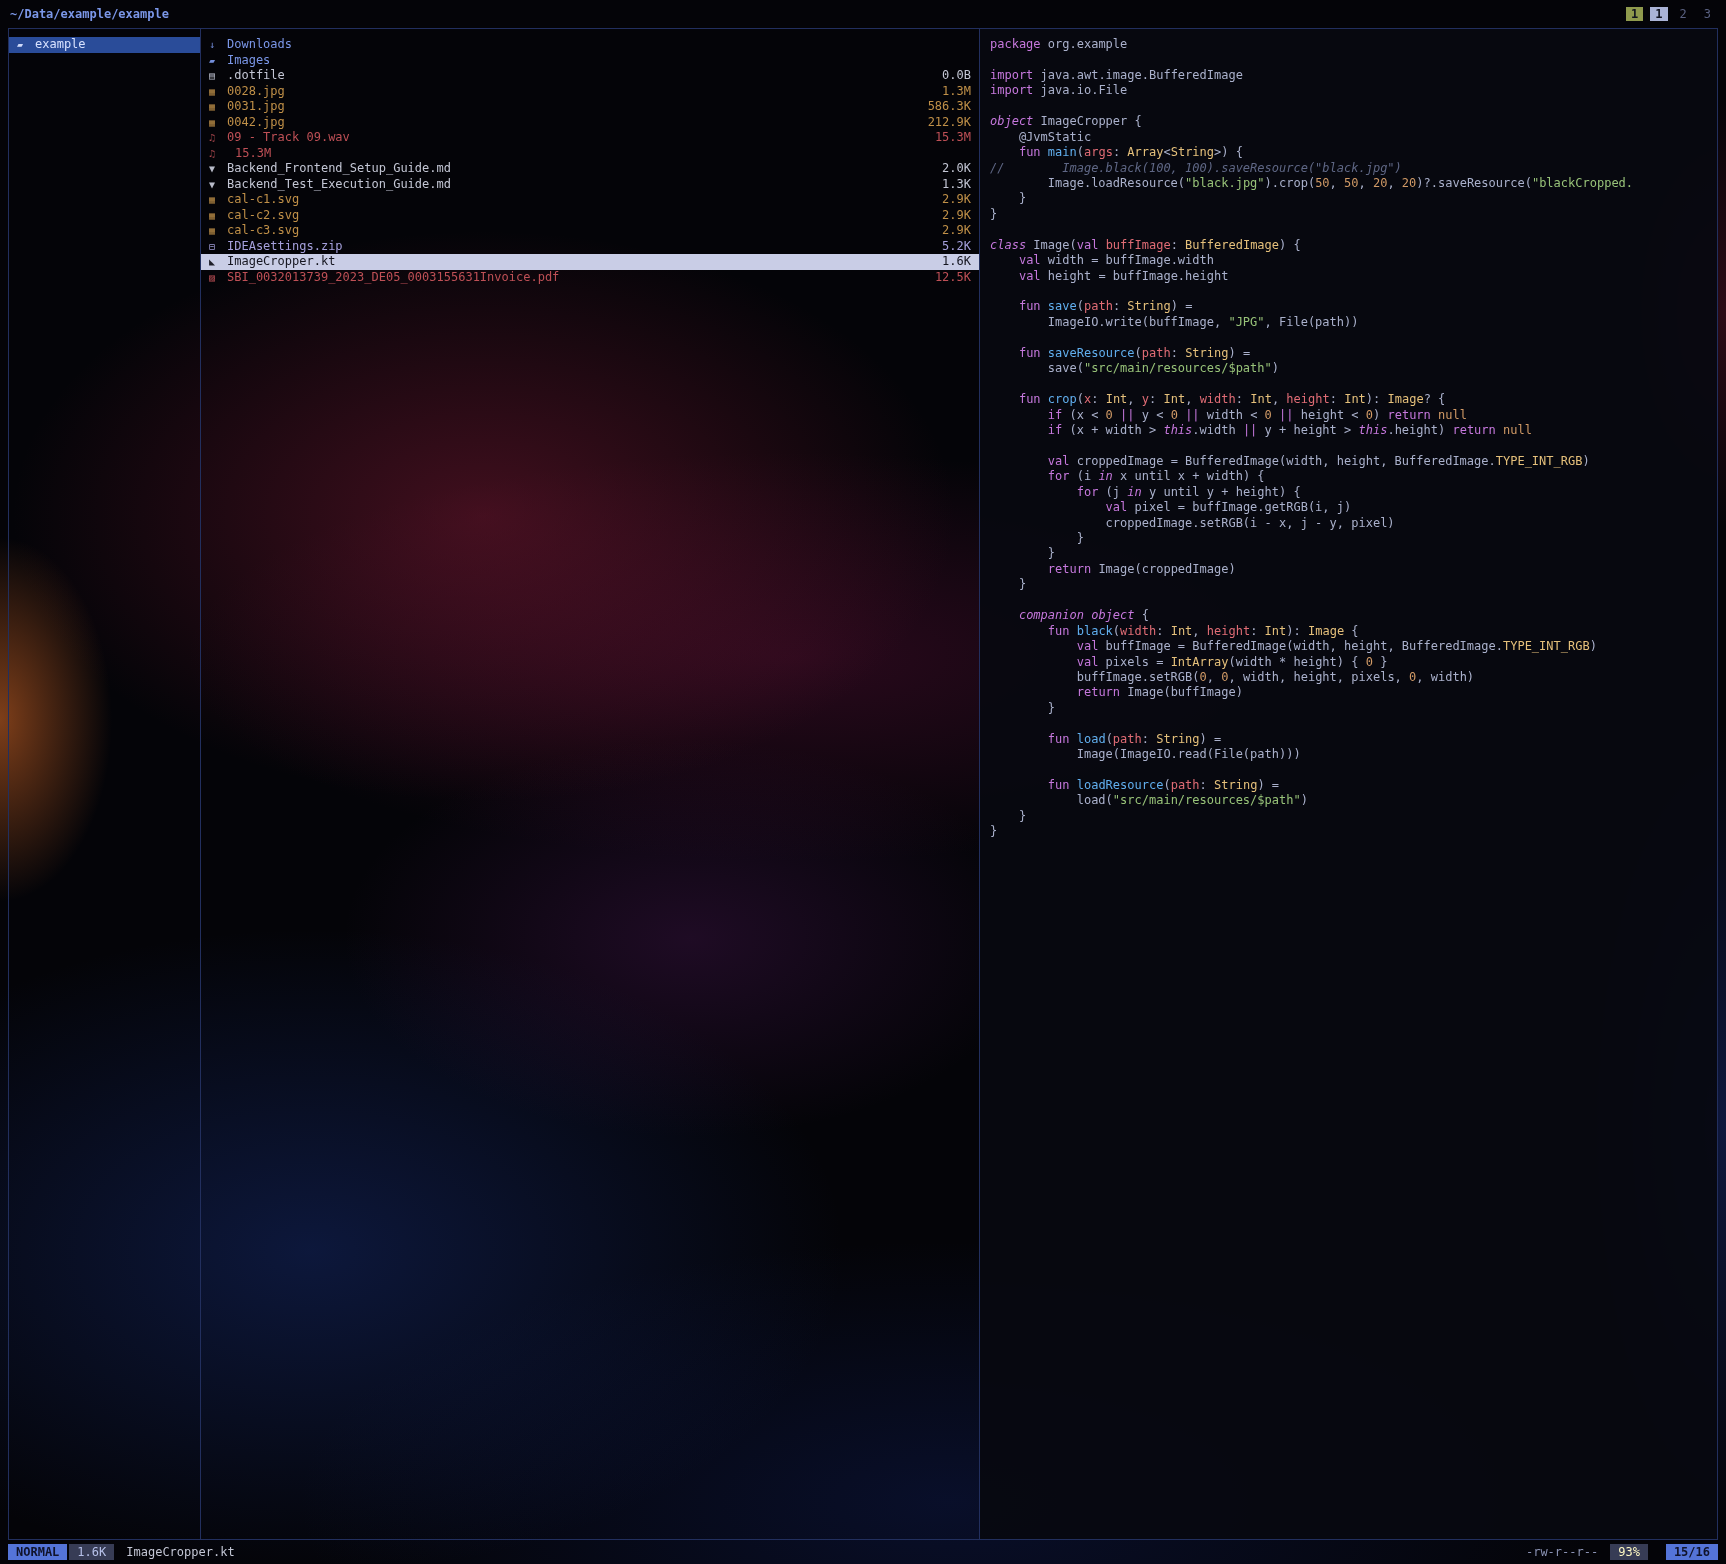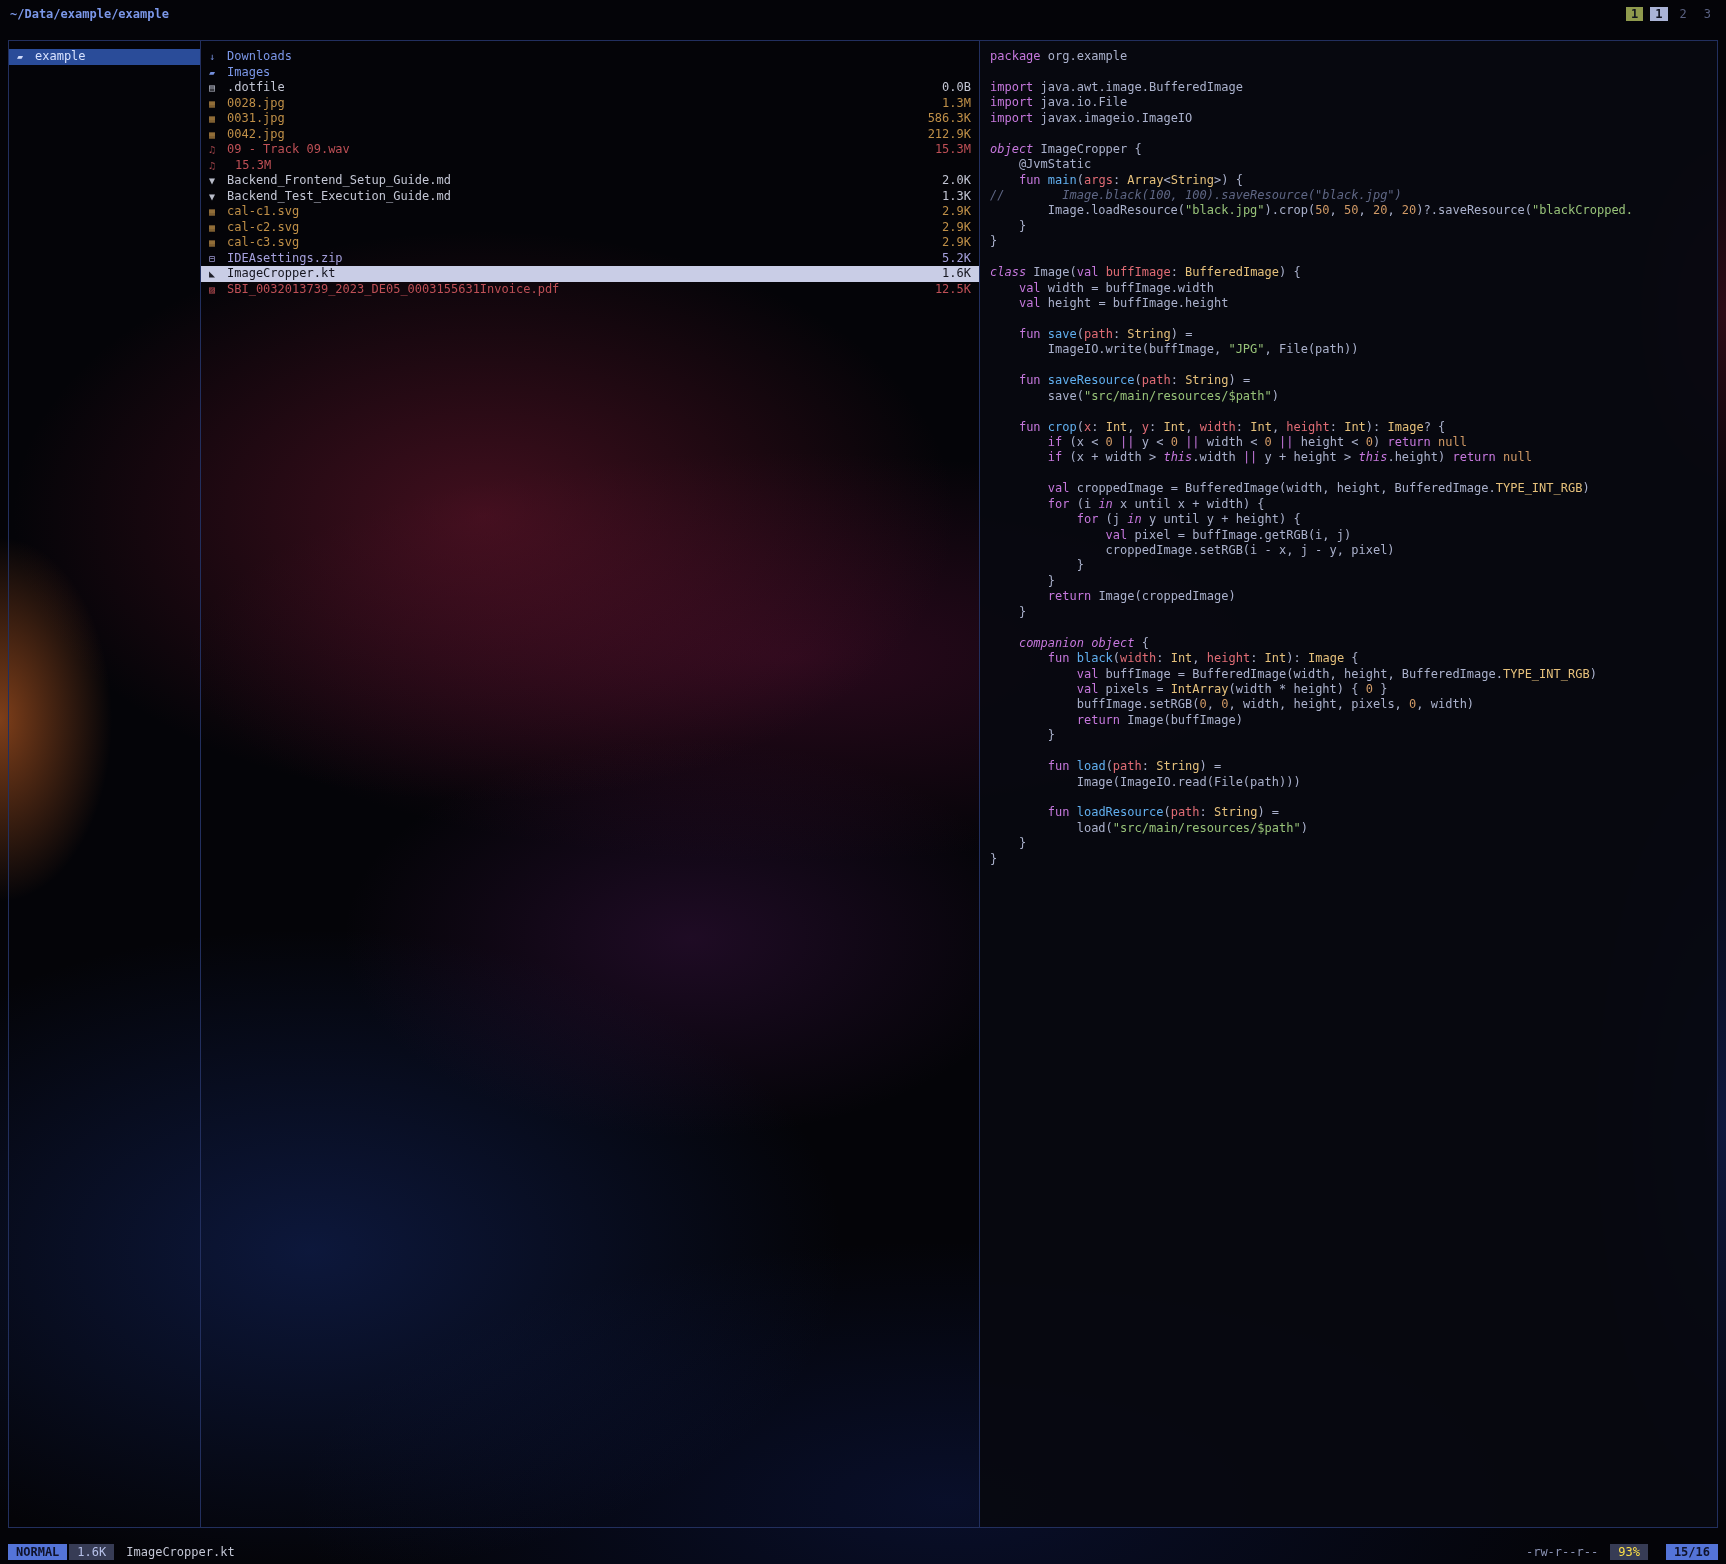--- a/index.html
+++ b/index.html
@@ -12,21 +12,21 @@
       radial-gradient(ellipse 160px 260px at 0% 46%, rgba(225,110,40,0.55), transparent 70%),
       radial-gradient(ellipse 760px 460px at 28% 33%, rgba(150,30,60,0.42), transparent 62%),
       radial-gradient(ellipse 980px 330px at 46% 42%, rgba(120,20,70,0.32), transparent 62%),
       radial-gradient(ellipse 560px 320px at 40% 60%, rgba(100,30,110,0.28), transparent 62%),
       radial-gradient(ellipse 860px 520px at 18% 80%, rgba(28,58,150,0.36), transparent 62%),
       radial-gradient(ellipse 1050px 420px at 55% 96%, rgba(20,40,120,0.30), transparent 62%),
       radial-gradient(ellipse 220px 620px at 100% 72%, rgba(40,70,185,0.30), transparent 65%),
       radial-gradient(ellipse 170px 330px at 100% 20%, rgba(150,30,60,0.28), transparent 65%),
       #040408;
   }
-  .screen { width:100%; height:100%; display:flex; flex-direction:column;gap:12px; }
+  .screen { width:100%; height:100%; display:flex; flex-direction:column; }
 
   
   .topbar { height:28px; flex:0 0 28px; display:flex; align-items:center; justify-content:space-between; padding:0 10px; }
   .path { color:#7b97e8; font-weight:bold; }
   .tabs { display:flex; gap:7px; }
   .tab { padding:0 5px; color:#596080; }
   .tab-count  { background:#8f9a4d; color:#11131f; font-weight:bold; }
   .tab-active { background:#aab3d6; color:#11131f; font-weight:bold; }
 
   
@@ -63,21 +63,21 @@
   .tk-c  { color:#5f6785; font-style:italic; }
 
   
   .statusbar { height:24px; flex:0 0 24px; display:flex; align-items:center; justify-content:space-between; padding:0 8px; }
   .sb-group { display:flex; align-items:center; }
   .badge { padding:1px 8px; }
   .badge-mode { background:#5474d8; color:#10132a; font-weight:bold; }
   .badge-size { background:#373c55; color:#b6c0e8; margin-left:2px; }
   .sb-filename { color:#c3c6d4; margin-left:12px; }
   .sb-perms { color:#8b93b5; margin-right:12px;margin-left:36px; }
-  .badge-percent { background:#373c55; color:#fde047; }
+  .badge-percent { background:#373c55; color:#fef9c3; }
   .badge-pos { background:#5474d8; color:#10132a; font-weight:bold; margin-left:18px; }
 </style>
 </head>
 <body>
 
 <div class="screen">
 
   <div class="topbar">
     <span class="path">~/Data/example/example</span>
     <div class="tabs">
@@ -174,21 +174,20 @@
           <span class="ficon">▨</span>
           <span class="fname">SBI_0032013739_2023_DE05_0003155631Invoice.pdf</span>
           <span class="fsize">12.5K</span>
         </div>
       </div>
     <div class="pane preview-pane">
         <div class="cline"><span class="tk-k">package</span><span class="tk-p"> org.example</span></div>
         <div class="cline">&nbsp;</div>
         <div class="cline"><span class="tk-k">import</span><span class="tk-p"> java.awt.image.BufferedImage</span></div>
         <div class="cline"><span class="tk-k">import</span><span class="tk-p"> java.io.File</span></div>
-        <div class="cline"><span class="tk-k">import</span><span class="tk-p"> javax.imageio.ImageIO</span></div>
         <div class="cline">&nbsp;</div>
         <div class="cline"><span class="tk-ki">object</span><span class="tk-p"> ImageCropper {</span></div>
         <div class="cline"><span class="tk-p">    @JvmStatic</span></div>
         <div class="cline"><span class="tk-p">    </span><span class="tk-k">fun</span><span class="tk-p"> </span><span class="tk-f">main</span><span class="tk-p">(</span><span class="tk-v">args</span><span class="tk-p">: </span><span class="tk-t">Array</span><span class="tk-p">&lt;</span><span class="tk-t">String</span><span class="tk-p">&gt;) {</span></div>
         <div class="cline"><span class="tk-c">//        Image.black(100, 100).saveResource("black.jpg")</span></div>
         <div class="cline"><span class="tk-p">        Image.loadResource(</span><span class="tk-s">"black.jpg"</span><span class="tk-p">).crop(</span><span class="tk-n">50</span><span class="tk-p">, </span><span class="tk-n">50</span><span class="tk-p">, </span><span class="tk-n">20</span><span class="tk-p">, </span><span class="tk-n">20</span><span class="tk-p">)?.saveResource(</span><span class="tk-s">"blackCropped.</span></div>
         <div class="cline"><span class="tk-p">    }</span></div>
         <div class="cline"><span class="tk-p">}</span></div>
         <div class="cline">&nbsp;</div>
         <div class="cline"><span class="tk-ki">class</span><span class="tk-p"> Image(</span><span class="tk-k">val</span><span class="tk-p"> </span><span class="tk-v">buffImage</span><span class="tk-p">: </span><span class="tk-t">BufferedImage</span><span class="tk-p">) {</span></div>

